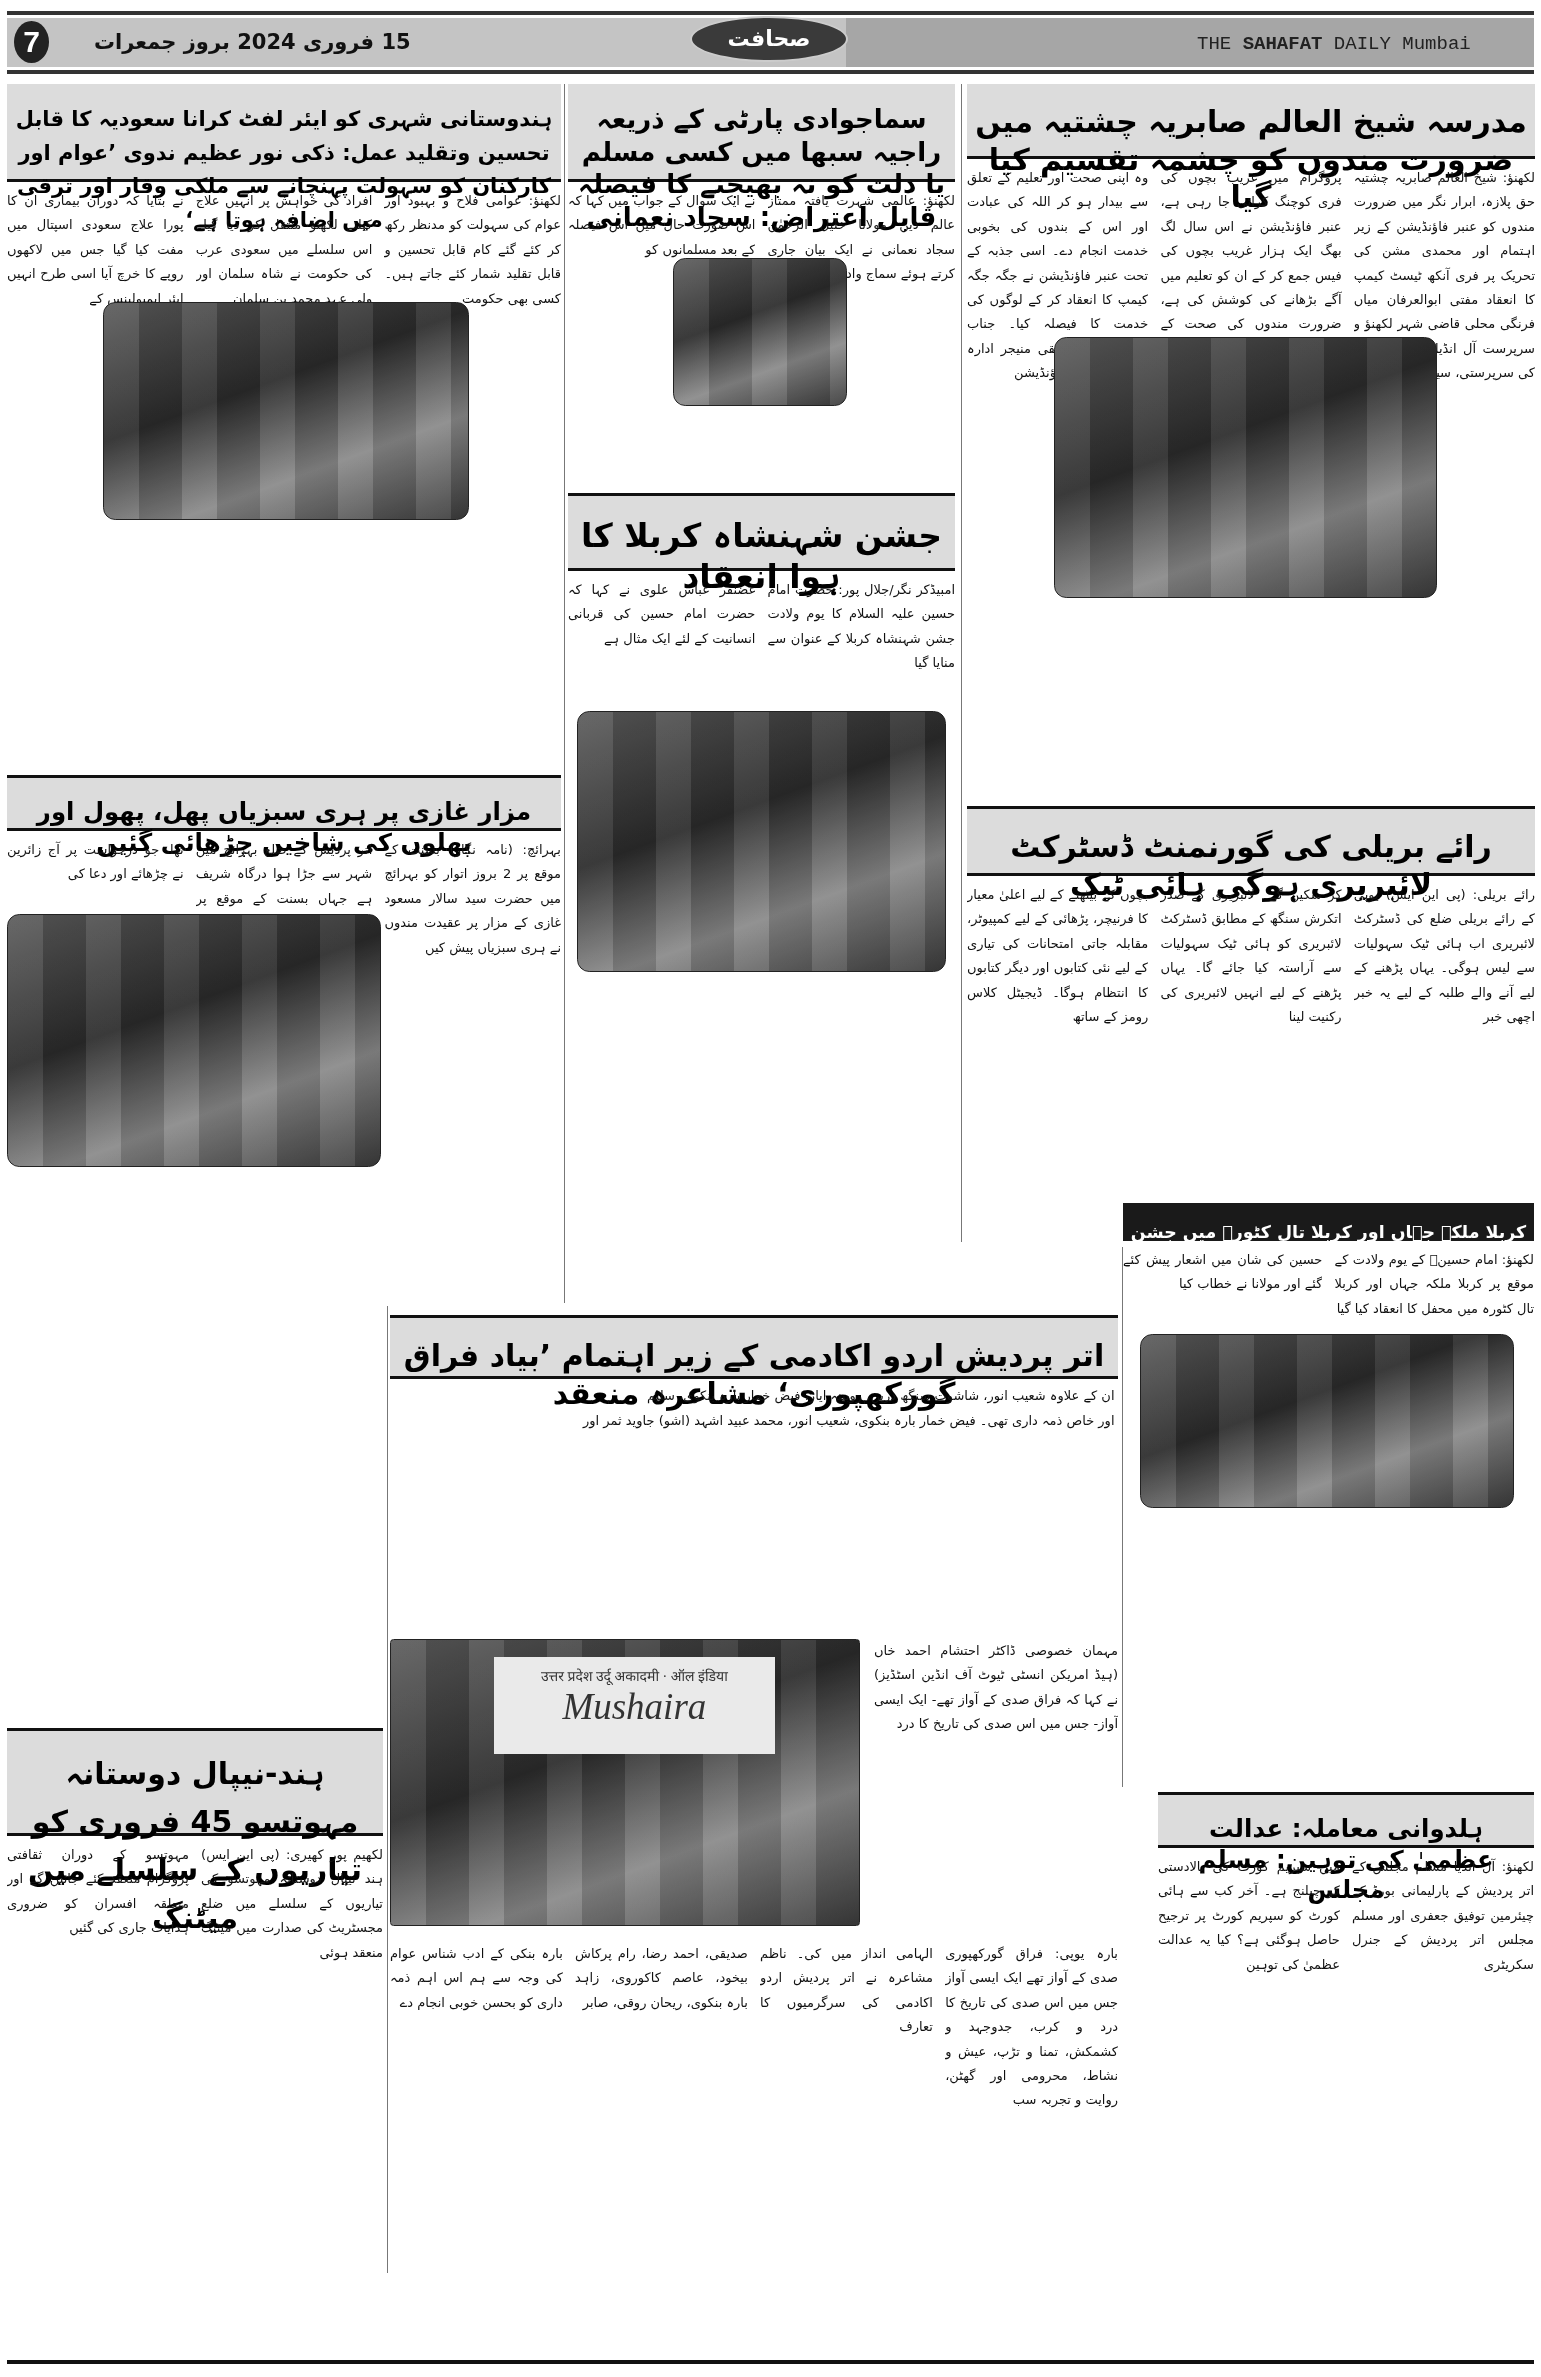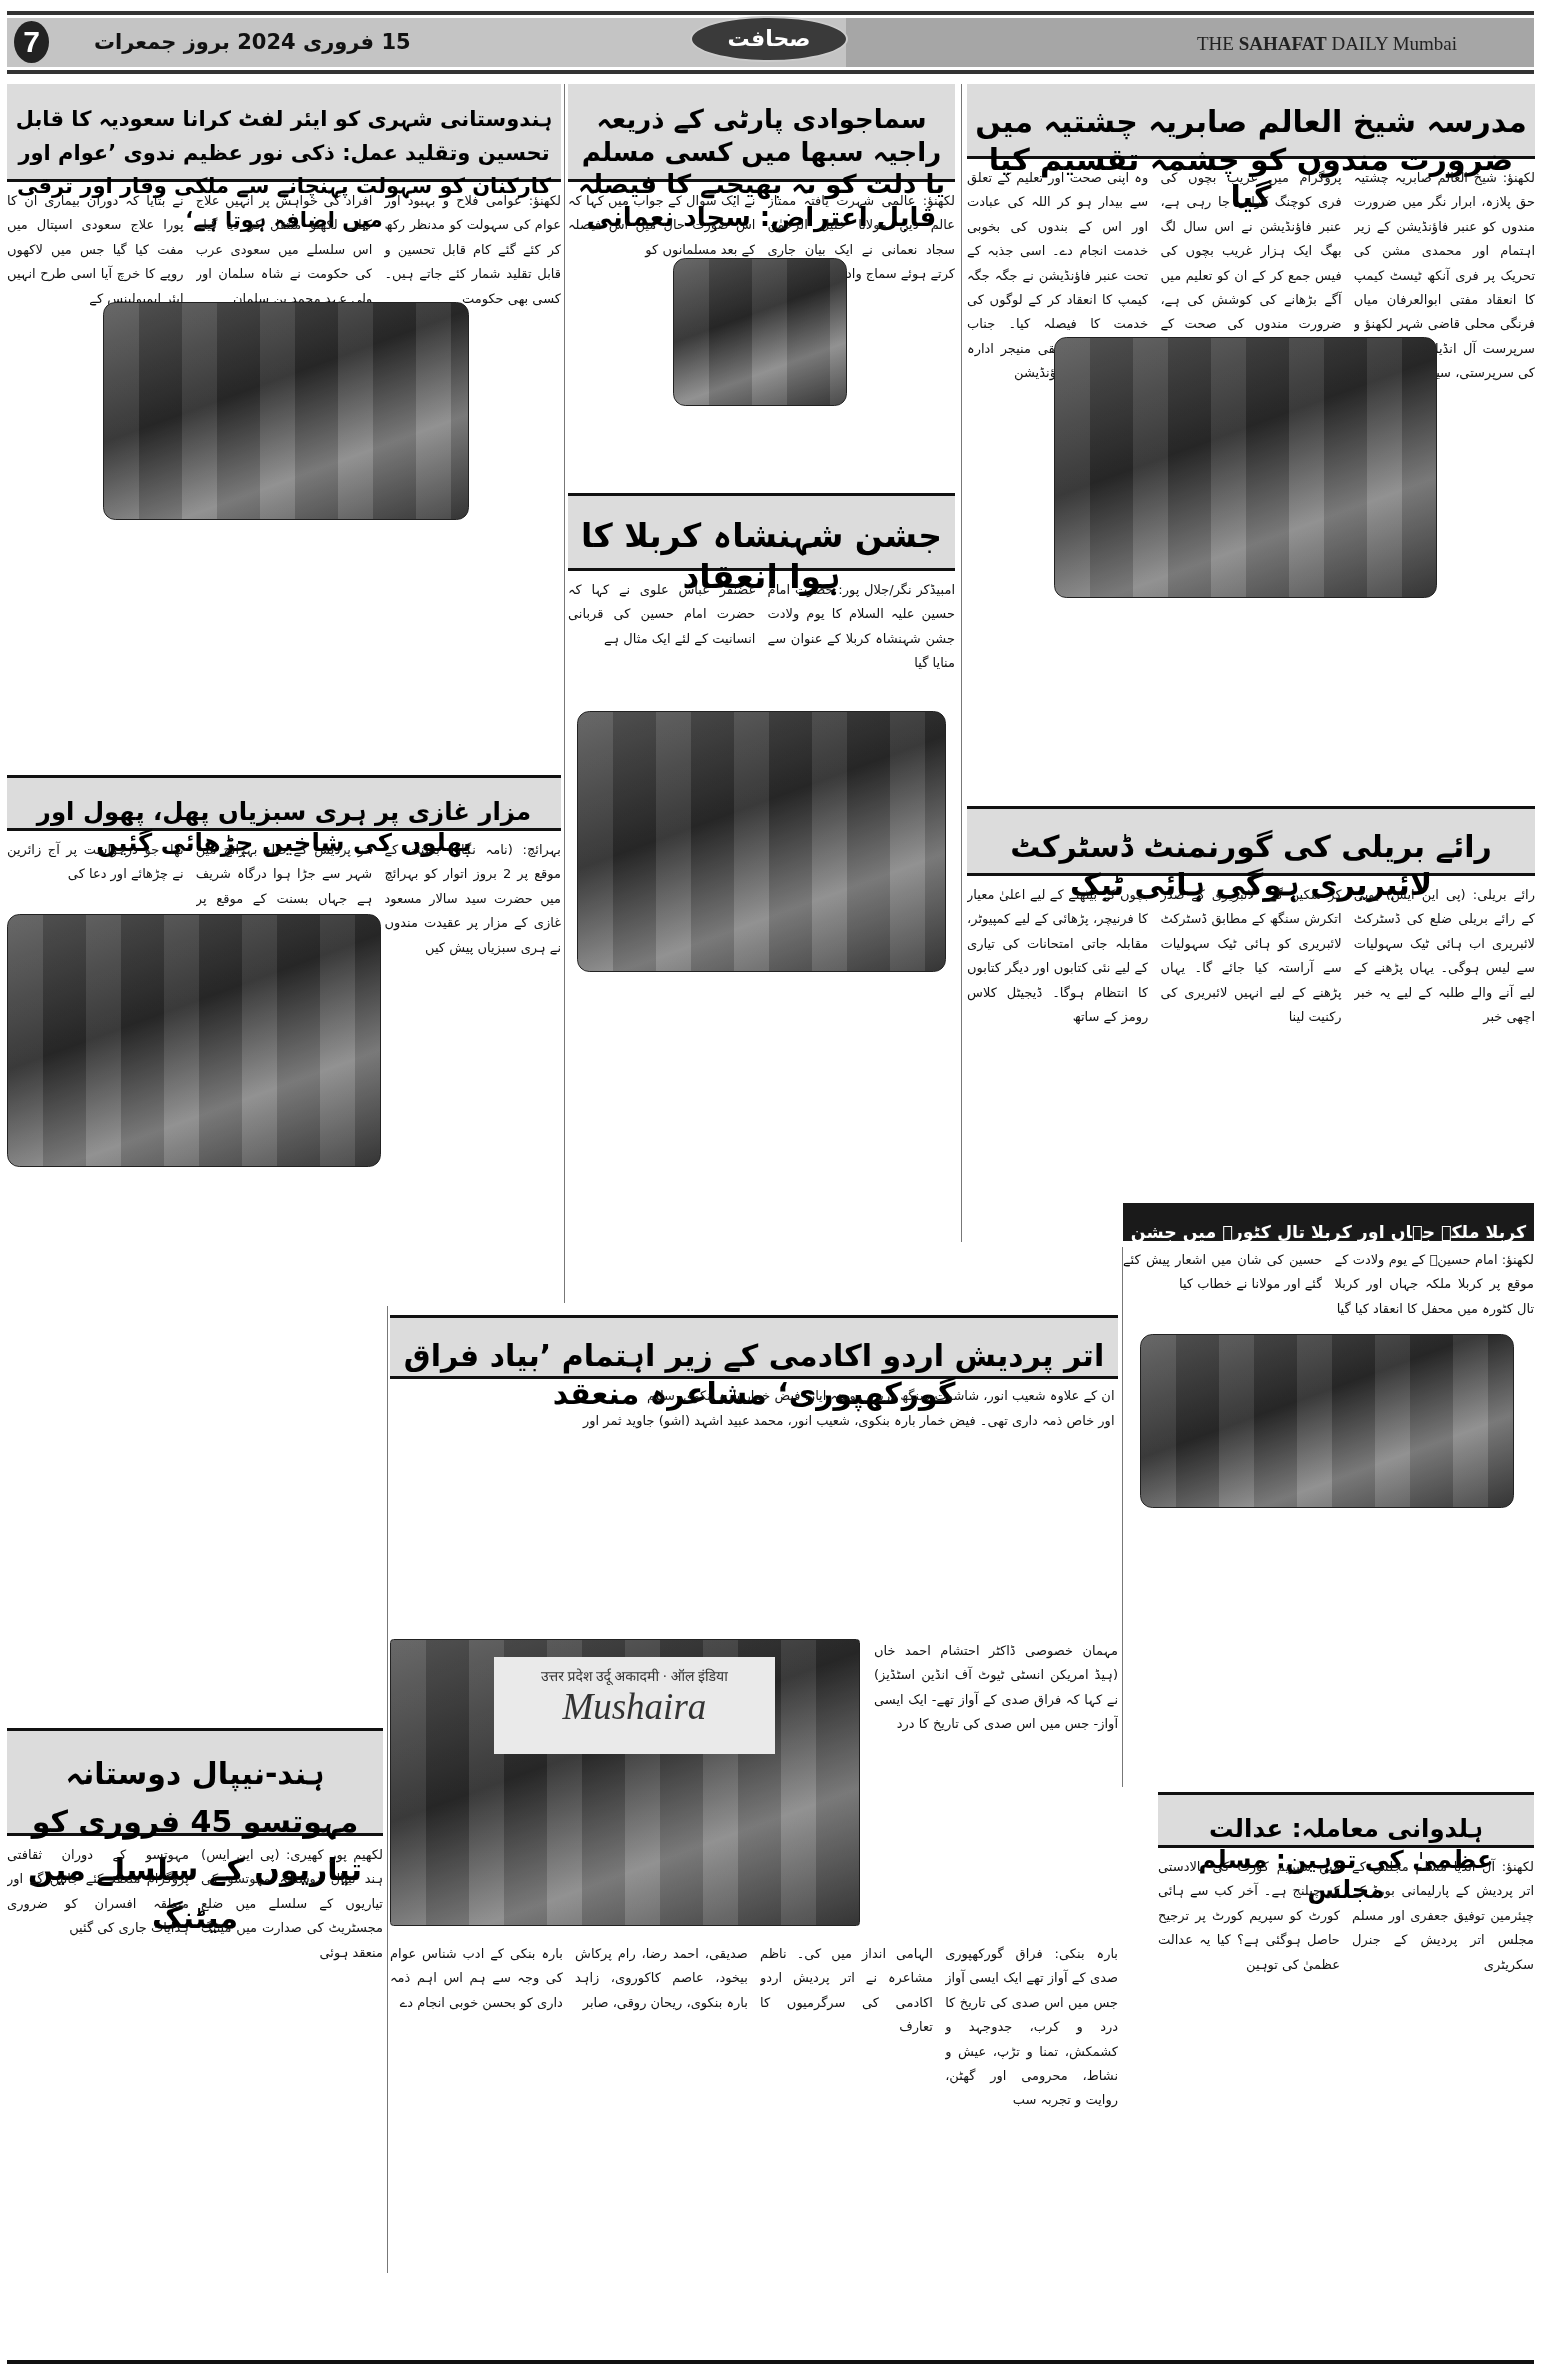--- a/index.html
+++ b/index.html
@@ -7,21 +7,21 @@
   body { font-family: "DejaVu Sans", sans-serif; color: #111; position: relative; }
 
   
   .masthead-rule-top { position: absolute; left: 7px; right: 7px; top: 11.3px; height: 3.5px; background: #333; }
   .masthead { position: absolute; left: 7px; right: 7px; top: 18.3px; height: 49px; background: #c4c4c4; }
   .masthead .right-band { position: absolute; right: 0; top: 0; bottom: 0; width: 688px; background: #a6a6a6; }
   .masthead-rule-bot { position: absolute; left: 7px; right: 7px; top: 70px; height: 3.5px; background: #333; }
   .page-num { position: absolute; left: 14px; top: 21px; width: 35px; height: 42px; border-radius: 50%; background: #222; color: #fff; font-family: "Liberation Sans", sans-serif; font-weight: bold; font-size: 30px; display: flex; align-items: center; justify-content: center; }
   .date-line { position: absolute; left: 94px; top: 30px; font-size: 21px; direction: rtl; font-weight: bold; color: #111; }
   .logo-oval { position: absolute; left: 690px; top: 15.7px; width: 158px; height: 46px; border-radius: 50% / 50%; background: #3a3a3a; color: #fff; font-size: 22px; font-weight: bold; display: flex; align-items: center; justify-content: center; border: 2.6px solid #ccc; }
-  .eng-title { position: absolute; left: 1197px; top: 33px; font-family: Liberation Serif, serif; font-size: 19px; color: #222; }
+  .eng-title { position: absolute; left: 1197px; top: 33px; font-family: Liberation Mono, monospace; font-size: 19px; color: #222; }
   .eng-title b { font-weight: bold; }
 
   
   .article { position: absolute; direction: rtl; }
   .headline { background: #dcdcdc; border-bottom: 3.5px solid #111; font-weight: bold; text-align: center; line-height: 1.25; padding: 19px 7px; color: #000; }
   .headline.dark { background: #1a1a1a; color: #fff; border-bottom: none; }
   .headline.top-rule { border-top: 3.5px solid #111; }
   .body-cols { display: flex; flex-direction: row; gap: 12.2px; padding-top: 7px; }
   .col { flex: 1; font-size: 13px; line-height: 24.4px; text-align: justify; color: #111; overflow: hidden; }
   .photo { background: linear-gradient(160deg, #5d5d5d 0%, #2b2b2b 40%, #8a8a8a 70%, #3c3c3c 100%); border-radius: 12.2px; border: 1.7px solid #222; position: absolute; overflow: hidden; }
@@ -135,21 +135,21 @@
   </div>
   <div class="photo" style="left:0; top:324px; width:470px; height:287px; border-radius:3.5px;">
     <div class="shade"></div>
     <div class="banner">
       <div class="t1">उत्तर प्रदेश उर्दू अकादमी · ऑल इंडिया</div>
       <div class="t2">Mushaira</div>
     </div>
   </div>
   <div style="position:absolute; left:484px; top:324px; width:244px; height:287px; font-size:13px; line-height:24.4px; text-align:justify; overflow:hidden;">مہمان خصوصی ڈاکٹر احتشام احمد خاں (ہیڈ امریکن انسٹی ٹیوٹ آف انڈین اسٹڈیز) نے کہا کہ فراق صدی کے آواز تھے- ایک ایسی آواز- جس میں اس صدی کی تاریخ کا درد</div>
   <div class="body-cols" style="position:absolute; top:620px; left:0; width:728px; height:331px;">
-    <div class="col">بارہ بنکی: فراق گورکھپوری صدی کے آواز تھے ایک ایسی آواز جس میں اس صدی کی تاریخ کا درد و کرب، جدوجہد و کشمکش، تمنا و تڑپ، عیش و نشاط، محرومی اور گھٹن، روایت و تجربہ سب</div>
+    <div class="col">بارہ یوپی: فراق گورکھپوری صدی کے آواز تھے ایک ایسی آواز جس میں اس صدی کی تاریخ کا درد و کرب، جدوجہد و کشمکش، تمنا و تڑپ، عیش و نشاط، محرومی اور گھٹن، روایت و تجربہ سب</div>
     <div class="col">الہامی انداز میں کی۔ ناظم مشاعرہ نے اتر پردیش اردو اکادمی کی سرگرمیوں کا تعارف</div>
     <div class="col">صدیقی، احمد رضا، رام پرکاش بیخود، عاصم کاکوروی، زاہد بارہ بنکوی، ریحان روقی، صابر</div>
     <div class="col">بارہ بنکی کے ادب شناس عوام کی وجہ سے ہم اس اہم ذمہ داری کو بحسن خوبی انجام دے</div>
   </div>
 </div>
 
 <div class="article" style="left:7px; top:1728px; width:376px; height:549px;">
   <div class="headline top-rule" style="font-size:30px; height:108px; line-height:1.6;">ہند-نیپال دوستانہ مہوتسو 45 فروری کو تیاریوں کے سلسلے میں میٹنگ</div>
   <div class="body-cols" style="height:427px;">
     <div class="col">لکھیم پور کھیری: (پی این ایس) ہند نیپال دوستانہ مہوتسو کی تیاریوں کے سلسلے میں ضلع مجسٹریٹ کی صدارت میں میٹنگ منعقد ہوئی</div>

